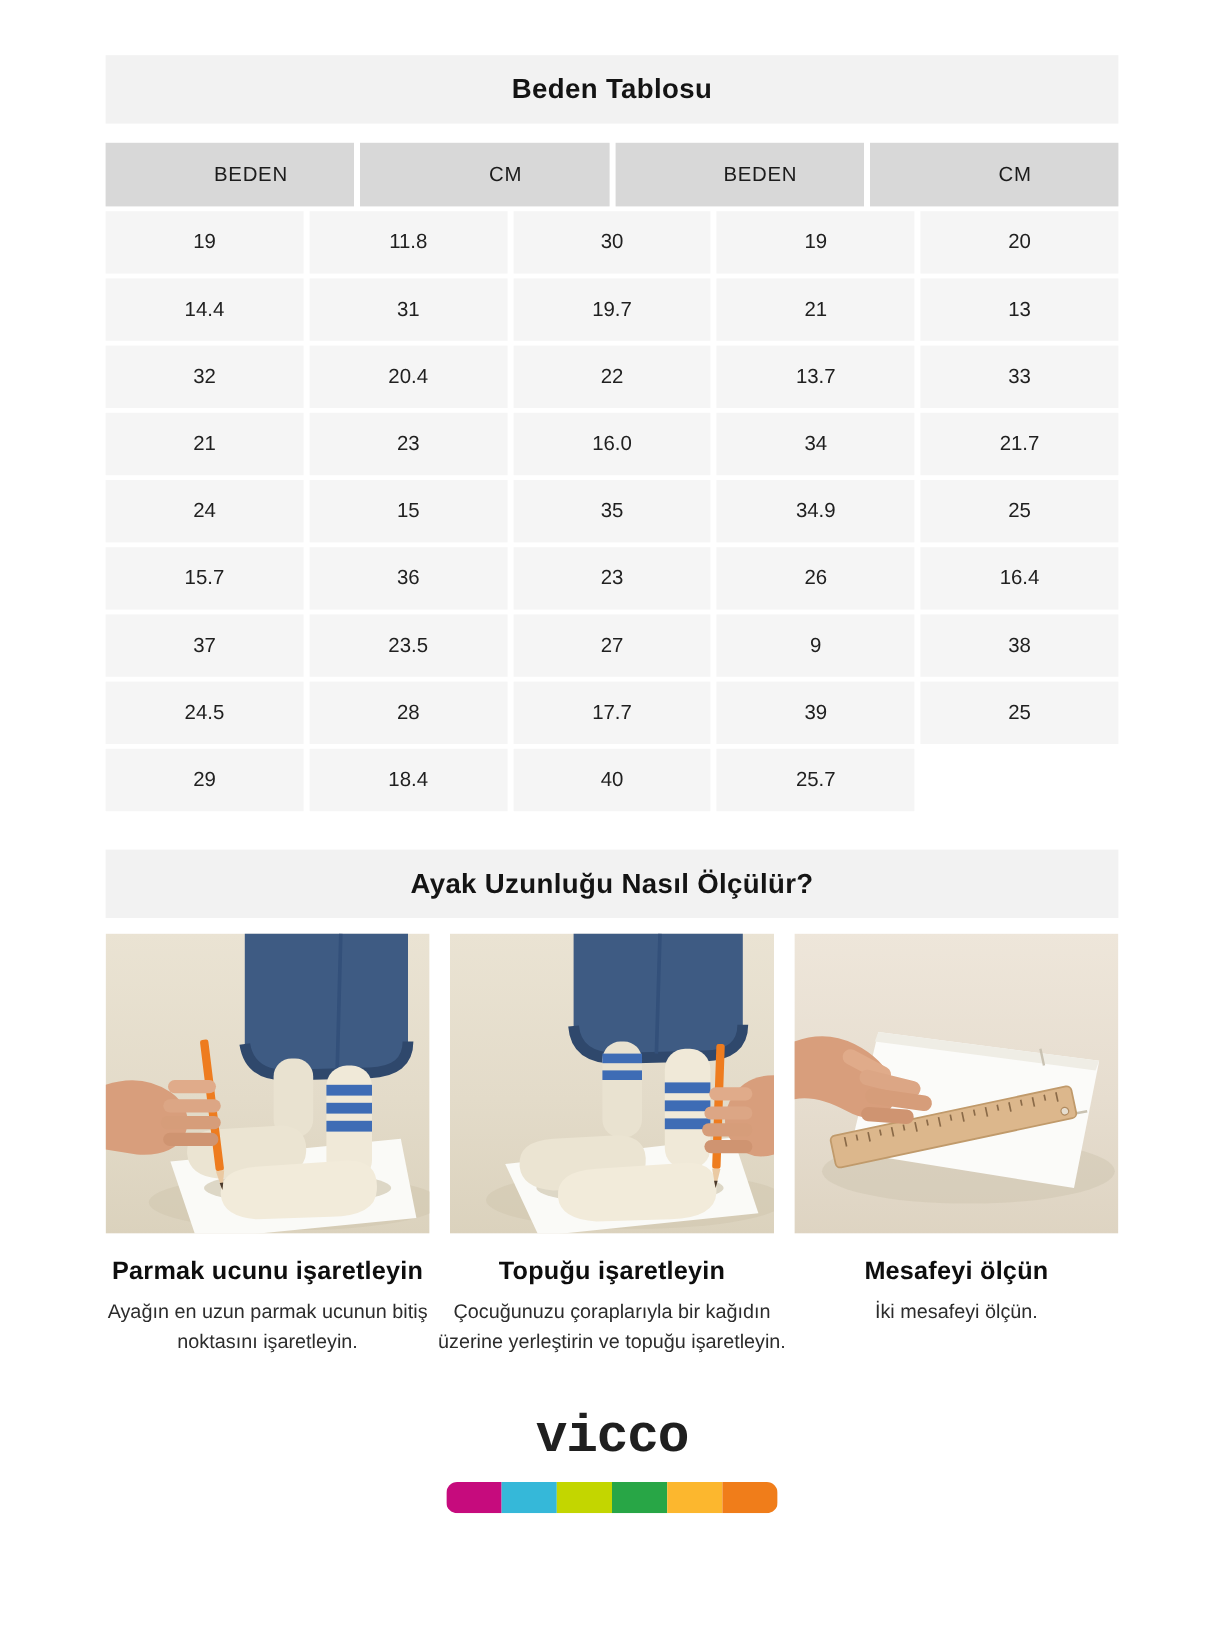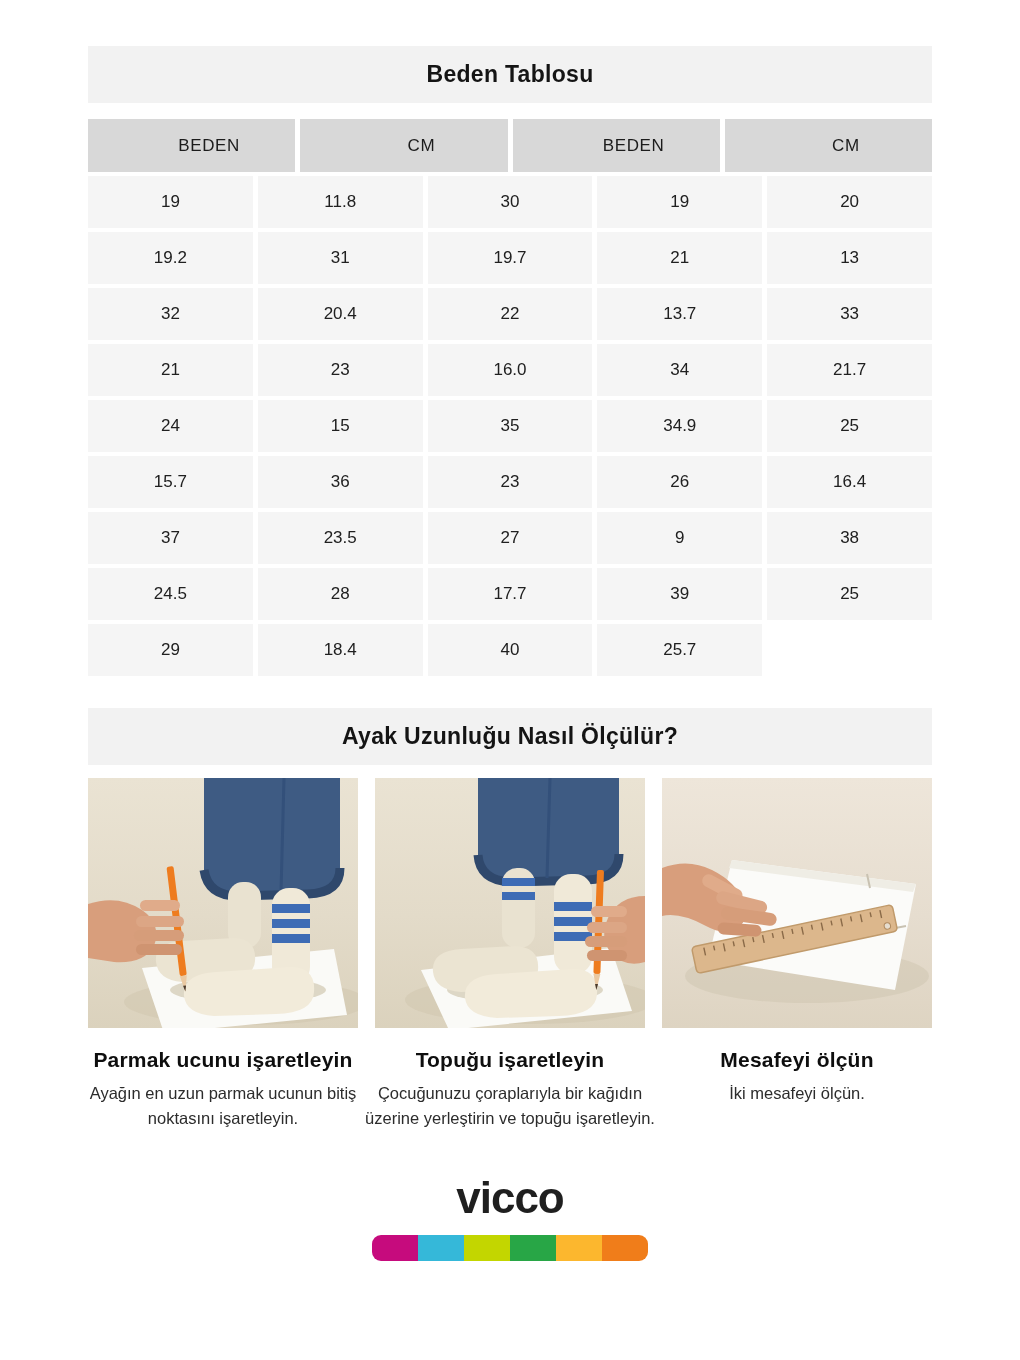--- a/index.html
+++ b/index.html
@@ -37,21 +37,21 @@
   figure { margin:0; width:270px; }
   .photo { width:270px; height:250px; display:block; }
   .photo svg { display:block; }
   figcaption { margin-top:20px; text-align:center; }
   .step-heading { font-size:21px; font-weight:bold; color:#0e0e0e; letter-spacing:.2px; }
   .step-desc { width:306px; margin:9px auto 0; margin-left:-18px; font-size:16.5px; line-height:1.5; color:#2c2c2c; }
 
   footer { margin-top:44px; text-align:center; }
   .logo {
     font-size:44px; font-weight:800; letter-spacing:-1px; color:#1f1f1f;
-    font-family:Liberation Sans, sans-serif; line-height:46px;
+    font-family:Liberation Mono, monospace; line-height:46px;
   }
   .colorbar {
     width:276px; height:26px; margin:14px auto 0;
     border-radius:9px; overflow:hidden; display:flex;
   }
   .seg { flex:1; height:100%; }
 </style>
 </head>
 <body style="--band-bg: #f2f2f2; --table-header-bg: #d8d8d8; --table-row-bg: #f5f5f5; --text: #1b1b1b;">
 
@@ -67,21 +67,21 @@
         <div class="th">CM</div>
         <div class="th">BEDEN</div>
         <div class="th">CM</div>
       </div>
     <div class="table-body" id="table-body">
         <div class="td">19</div>
         <div class="td">11.8</div>
         <div class="td">30</div>
         <div class="td">19</div>
         <div class="td">20</div>
-        <div class="td">19.2</div>
+        <div class="td">14.4</div>
         <div class="td">31</div>
         <div class="td">19.7</div>
         <div class="td">21</div>
         <div class="td">13</div>
         <div class="td">32</div>
         <div class="td">20.4</div>
         <div class="td">22</div>
         <div class="td">13.7</div>
         <div class="td">33</div>
         <div class="td">21</div>

